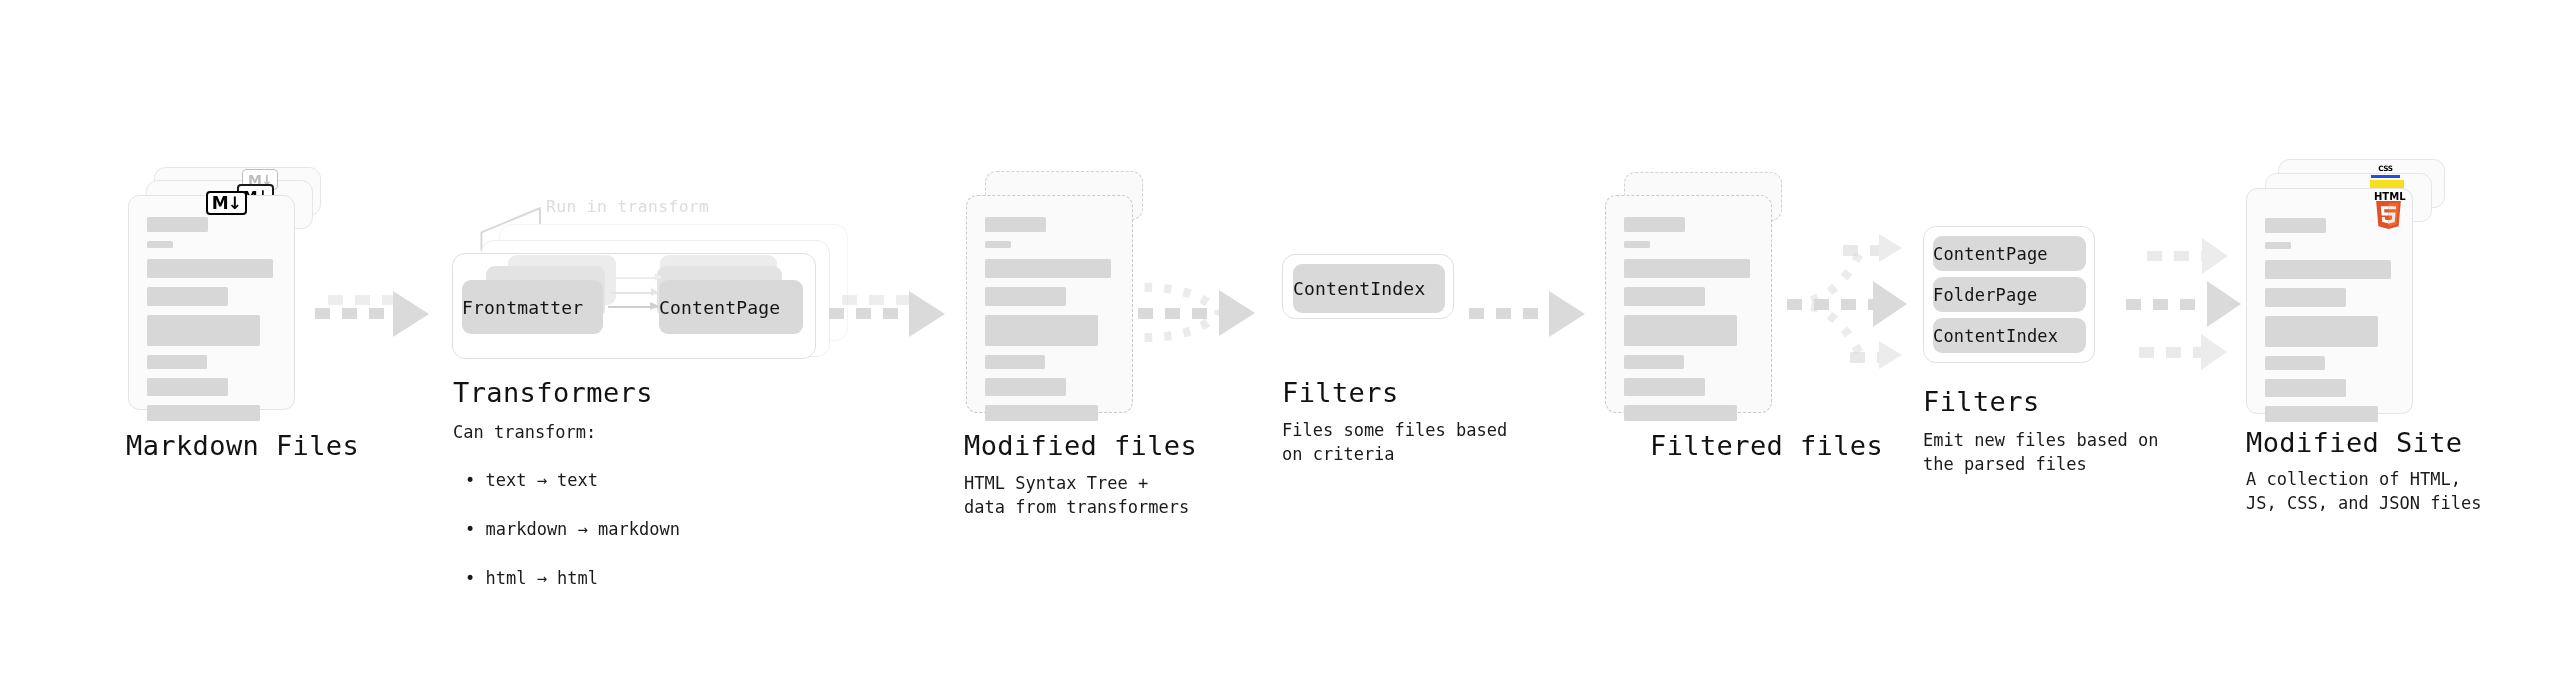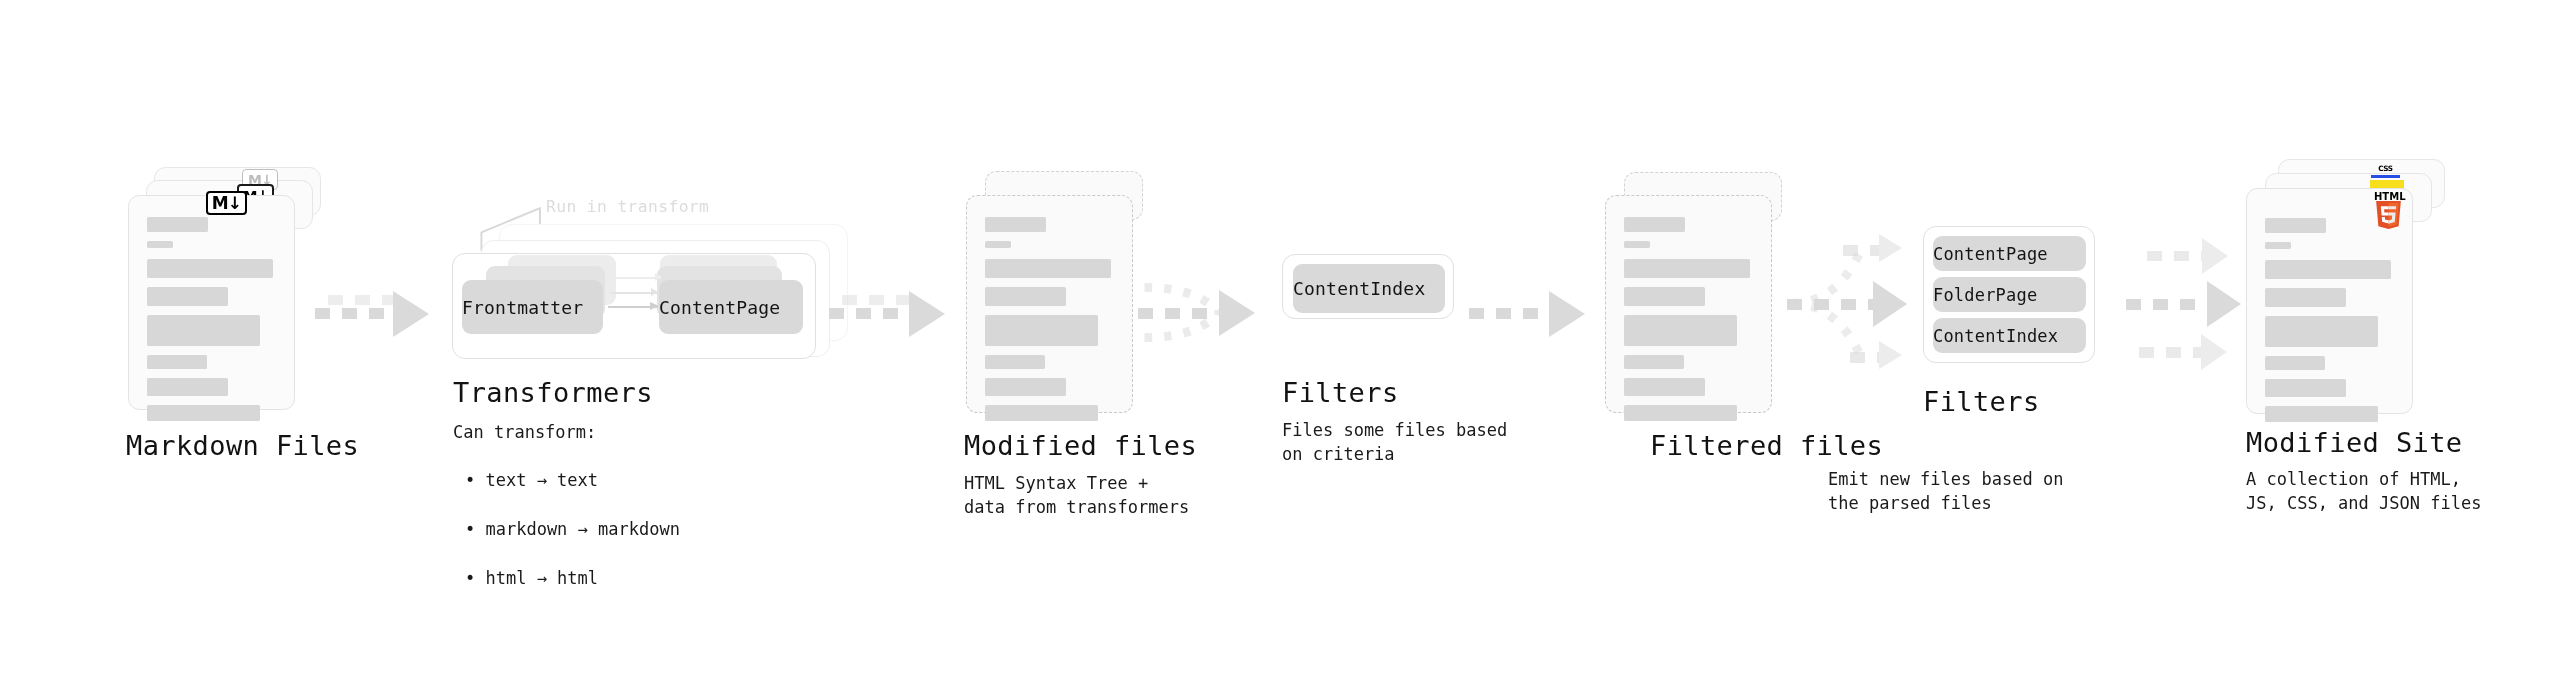--- a/index.html
+++ b/index.html
@@ -281,21 +281,21 @@
     <div class="pill" style="left:1933px;top:236px;width:153px;height:35px;font-size:17px;">
       <span>ContentPage</span>
     </div>
     <div class="pill" style="left:1933px;top:277px;width:153px;height:35px;font-size:17px;">
       <span>FolderPage</span>
     </div>
     <div class="pill" style="left:1933px;top:318px;width:153px;height:35px;font-size:17px;">
       <span>ContentIndex</span>
     </div>
     <div class="stage-title" style="left:1923px;top:388px;">Filters</div>
-    <div class="stage-sub" style="left:1828px;top:428px;margin-top:39px;">Emit new files based on
+    <div class="stage-sub" style="left:1923px;top:428px;">Emit new files based on
 the parsed files</div>
   </div>
 
   <div class="flow" style="left:2113px;top:232px;width:150px;height:142px;">
     <div class="dots" style="left:34px;top:18.7px;width:57px;opacity:.55;"></div>
     <div class="tri" style="left:89px;top:5.7px;border-top:18px solid transparent;border-bottom:18px solid transparent;border-left:26px solid #ececec;"></div>
 
     <div class="dots" style="left:13px;top:67px;width:91px;"></div>
     <div class="tri" style="left:94px;top:49px;border-top:23px solid transparent;border-bottom:23px solid transparent;border-left:34px solid #dadada;"></div>
 

